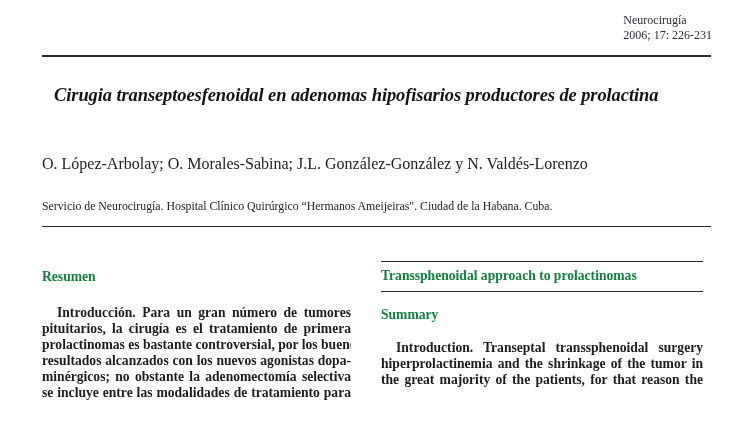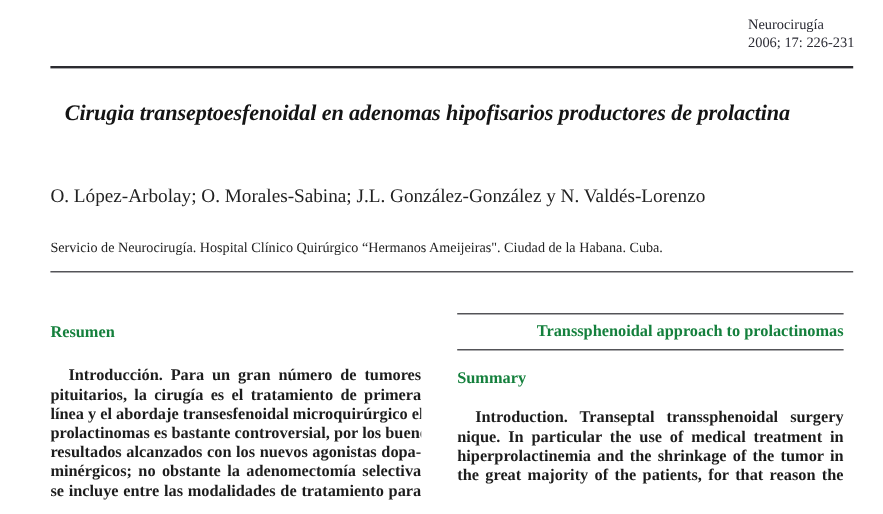--- a/index.html
+++ b/index.html
@@ -69,21 +69,20 @@
   .col-right { left: 381px; top: 261px; width: 322px; }
   .col-heading {
     font-size: 13.6px;
     font-weight: bold;
     color: #15803d;
   }
   .en-title-block {
     border-top: 1.5px solid #2b2b30;
     border-bottom: 1.5px solid #2b2b30;
     padding: 6px 0 7px 0;
-    text-align: right;
   }
   .para { margin-top: 20px; }
   .para-right { margin-top: 17px; }
   .summary-head { margin-top: 15px; }
   .line {
     text-align: justify;
     text-align-last: justify;
     white-space: nowrap;
     height: 16px;
     overflow: hidden;
@@ -109,32 +108,30 @@
 
 <div class="affiliation">Servicio de Neurocirugía. Hospital Clínico Quirúrgico “Hermanos Ameijeiras". Ciudad de la Habana. Cuba.</div>
 
 <div class="rule-full rule-affil"></div>
 
 <div class="col col-left">
   <div class="col-heading">Resumen</div>
   <div class="para">
     <div class="line line-first"><span class="lead">Introducción.</span> <span>Para un gran número de tumores</span></div>
     <div class="line">pituitarios, la cirugía es el tratamiento de primera</div>
-    <div class="line">línea y el abordaje transesfenoidal microquirúrgico el</div>
     <div class="line">prolactinomas es bastante controversial, por los buenos</div>
     <div class="line">resultados alcanzados con los nuevos agonistas dopa-</div>
     <div class="line">minérgicos; no obstante la adenomectomía selectiva</div>
     <div class="line">se incluye entre las modalidades de tratamiento para</div>
   </div>
 </div>
 
 <div class="col col-right">
   <div class="en-title-block">
     <div class="col-heading">Transsphenoidal approach to prolactinomas</div>
   </div>
   <div class="col-heading summary-head">Summary</div>
   <div class="para para-right">
     <div class="line line-first"><span class="lead">Introduction.</span> <span>Transeptal transsphenoidal surgery</span></div>
-    <div class="line">nique. In particular the use of medical treatment in</div>
     <div class="line">hiperprolactinemia and the shrinkage of the tumor in</div>
     <div class="line">the great majority of the patients, for that reason the</div>
   </div>
 </div>
 
 </body></html>

